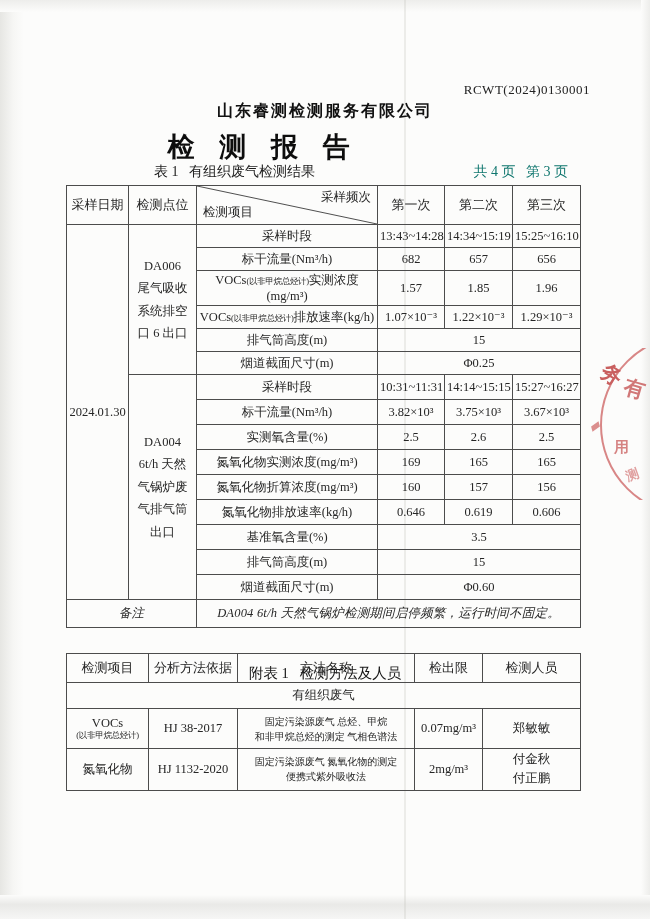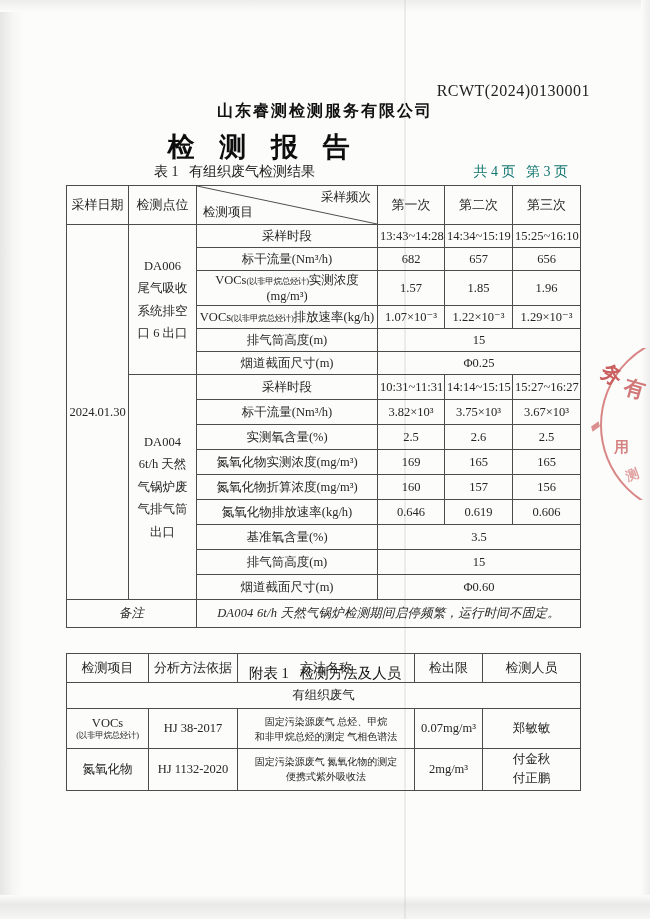--- a/index.html
+++ b/index.html
@@ -16,21 +16,21 @@
   .edge-top{position:absolute;left:0;top:0;width:650px;height:12px;
     background:linear-gradient(to bottom,#ededeb,#fcfcfb);}
   .edge-bottom{position:absolute;left:0;top:895px;width:650px;height:24px;
     background:linear-gradient(to bottom,#fcfcfb,#e9e9e7 40%,#f6f6f5);}
   .edge-right{position:absolute;left:641px;top:0;width:9px;height:919px;
     background:linear-gradient(to right,#fcfcfb,#ededeb);}
   .fold-line{position:absolute;left:404px;top:0;width:2px;height:919px;
     background:rgba(195,195,188,0.28);}
 
   .doc-number{position:absolute;top:82px;left:0;width:590px;text-align:right;
-    font-size:16px;letter-spacing:.5px;color:#222;}
+    font-size:13px;letter-spacing:.5px;color:#222;}
   .company-name{position:absolute;top:101px;left:0;width:650px;text-align:center;
     font-size:16px;font-weight:bold;letter-spacing:2px;color:#111;}
   .report-title{position:absolute;top:129px;left:0;width:526px;text-align:center;
     font-size:27px;font-weight:bold;letter-spacing:9px;color:#0d0d0d;}
   .caption-row{position:absolute;top:163px;left:66px;width:514px;height:20px;font-size:14px;}
   .t1-caption{position:absolute;left:88px;top:0;white-space:pre;color:#1c1c1c;}
   .t1-pagination{position:absolute;right:12px;top:0;white-space:pre;color:#0f766e;text-align:right;}
 
   table{border-collapse:collapse;table-layout:fixed;padding-left:41px;}
   td,th{border:1px solid #4c4c4c;text-align:center;vertical-align:middle;

